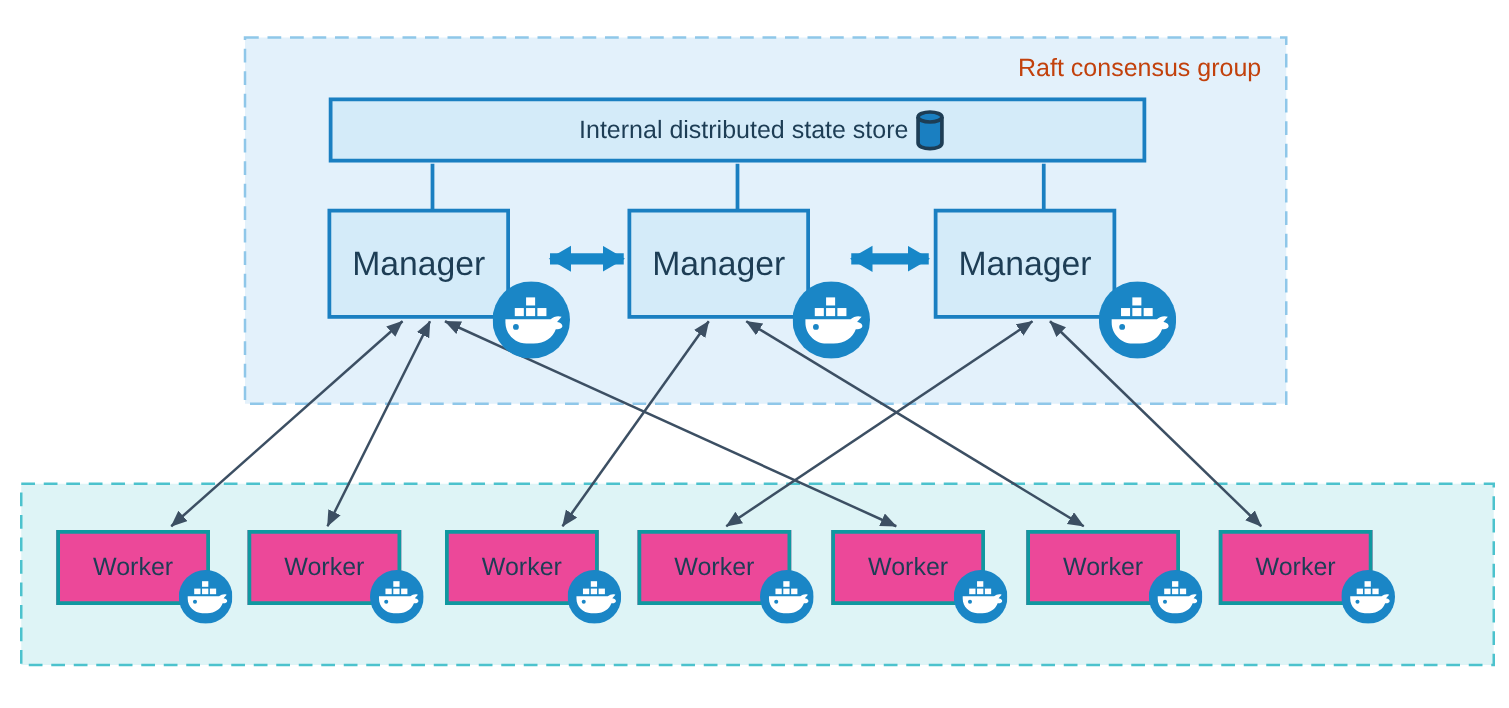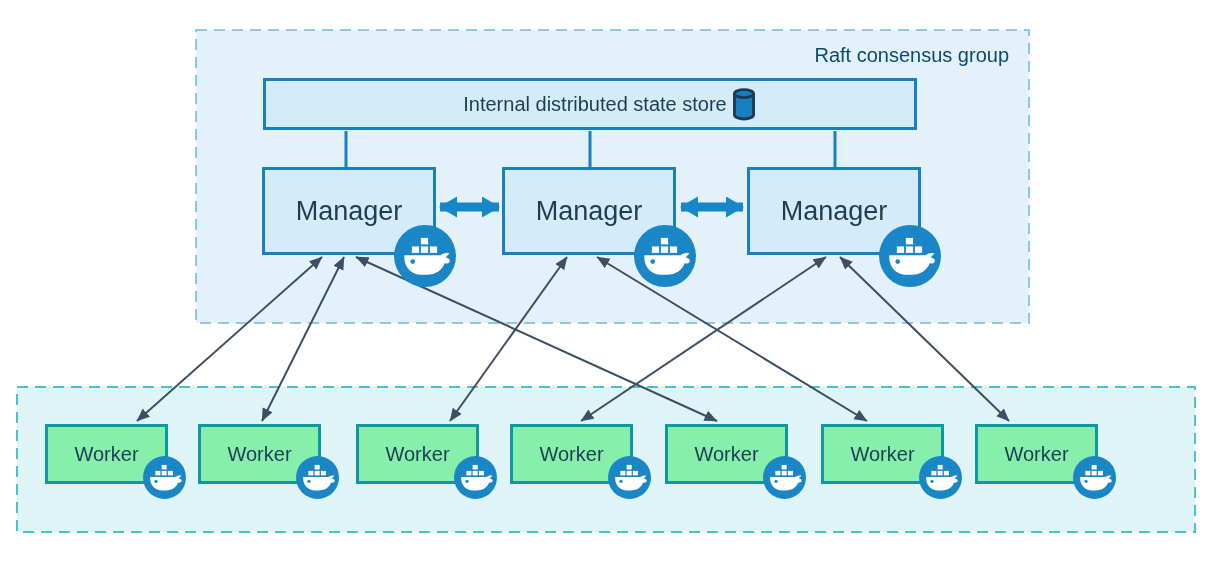--- a/index.html
+++ b/index.html
@@ -16,36 +16,36 @@
   .node { position:absolute; box-sizing:border-box; display:flex; align-items:center; justify-content:center; z-index:2; }
 
   .store {
     left:263px; top:78px; width:654px; height:52px;
     background:#d4ebf9; border:3px solid #1a7fc1;
     font-size:20px; gap:4px; padding-left:40px;
   }
   .store .db-icon { width:26px; height:34px; flex:0 0 auto; }
 
   .manager {
-    top:167px; width:174px; height:88px;
+    top:167px; width:146px; height:88px;
     background:#d4ebf9; border:3px solid #1a7fc1;
     font-size:27px;
   }
   .m1 { left:262px; } .m2 { left:502px; } .m3 { left:747px; }
 
   .worker {
     top:424px; width:123px; height:60px;
-    background:#86efac; border:3px solid #0f98a0;
+    background:#ec4899; border:3px solid #0f98a0;
     font-size:20px;
   }
   .w1 { left:45px; } .w2 { left:198px; } .w3 { left:356px; } .w4 { left:510px; }
   .w5 { left:665px; } .w6 { left:821px; } .w7 { left:975px; }
 
   .group-label {
-    position:absolute; z-index:2; font-size:20px; color:#0c4a6e; white-space:nowrap;
+    position:absolute; z-index:2; font-size:20px; color:#c2410c; white-space:nowrap;
   }
   .raft-label   { right:198px; top:44px; }
   .gossip-label { right:24px;  top:498px; }
 
   .whale { position:absolute; z-index:4; }
   .whale.mgr { width:62px; height:62px; }
   .whale.wrk { width:43px; height:43px; }
   .whale.i-m1 { left:394px; top:225px; }
   .whale.i-m2 { left:634px; top:225px; }
   .whale.i-m3 { left:879px; top:225px; }

